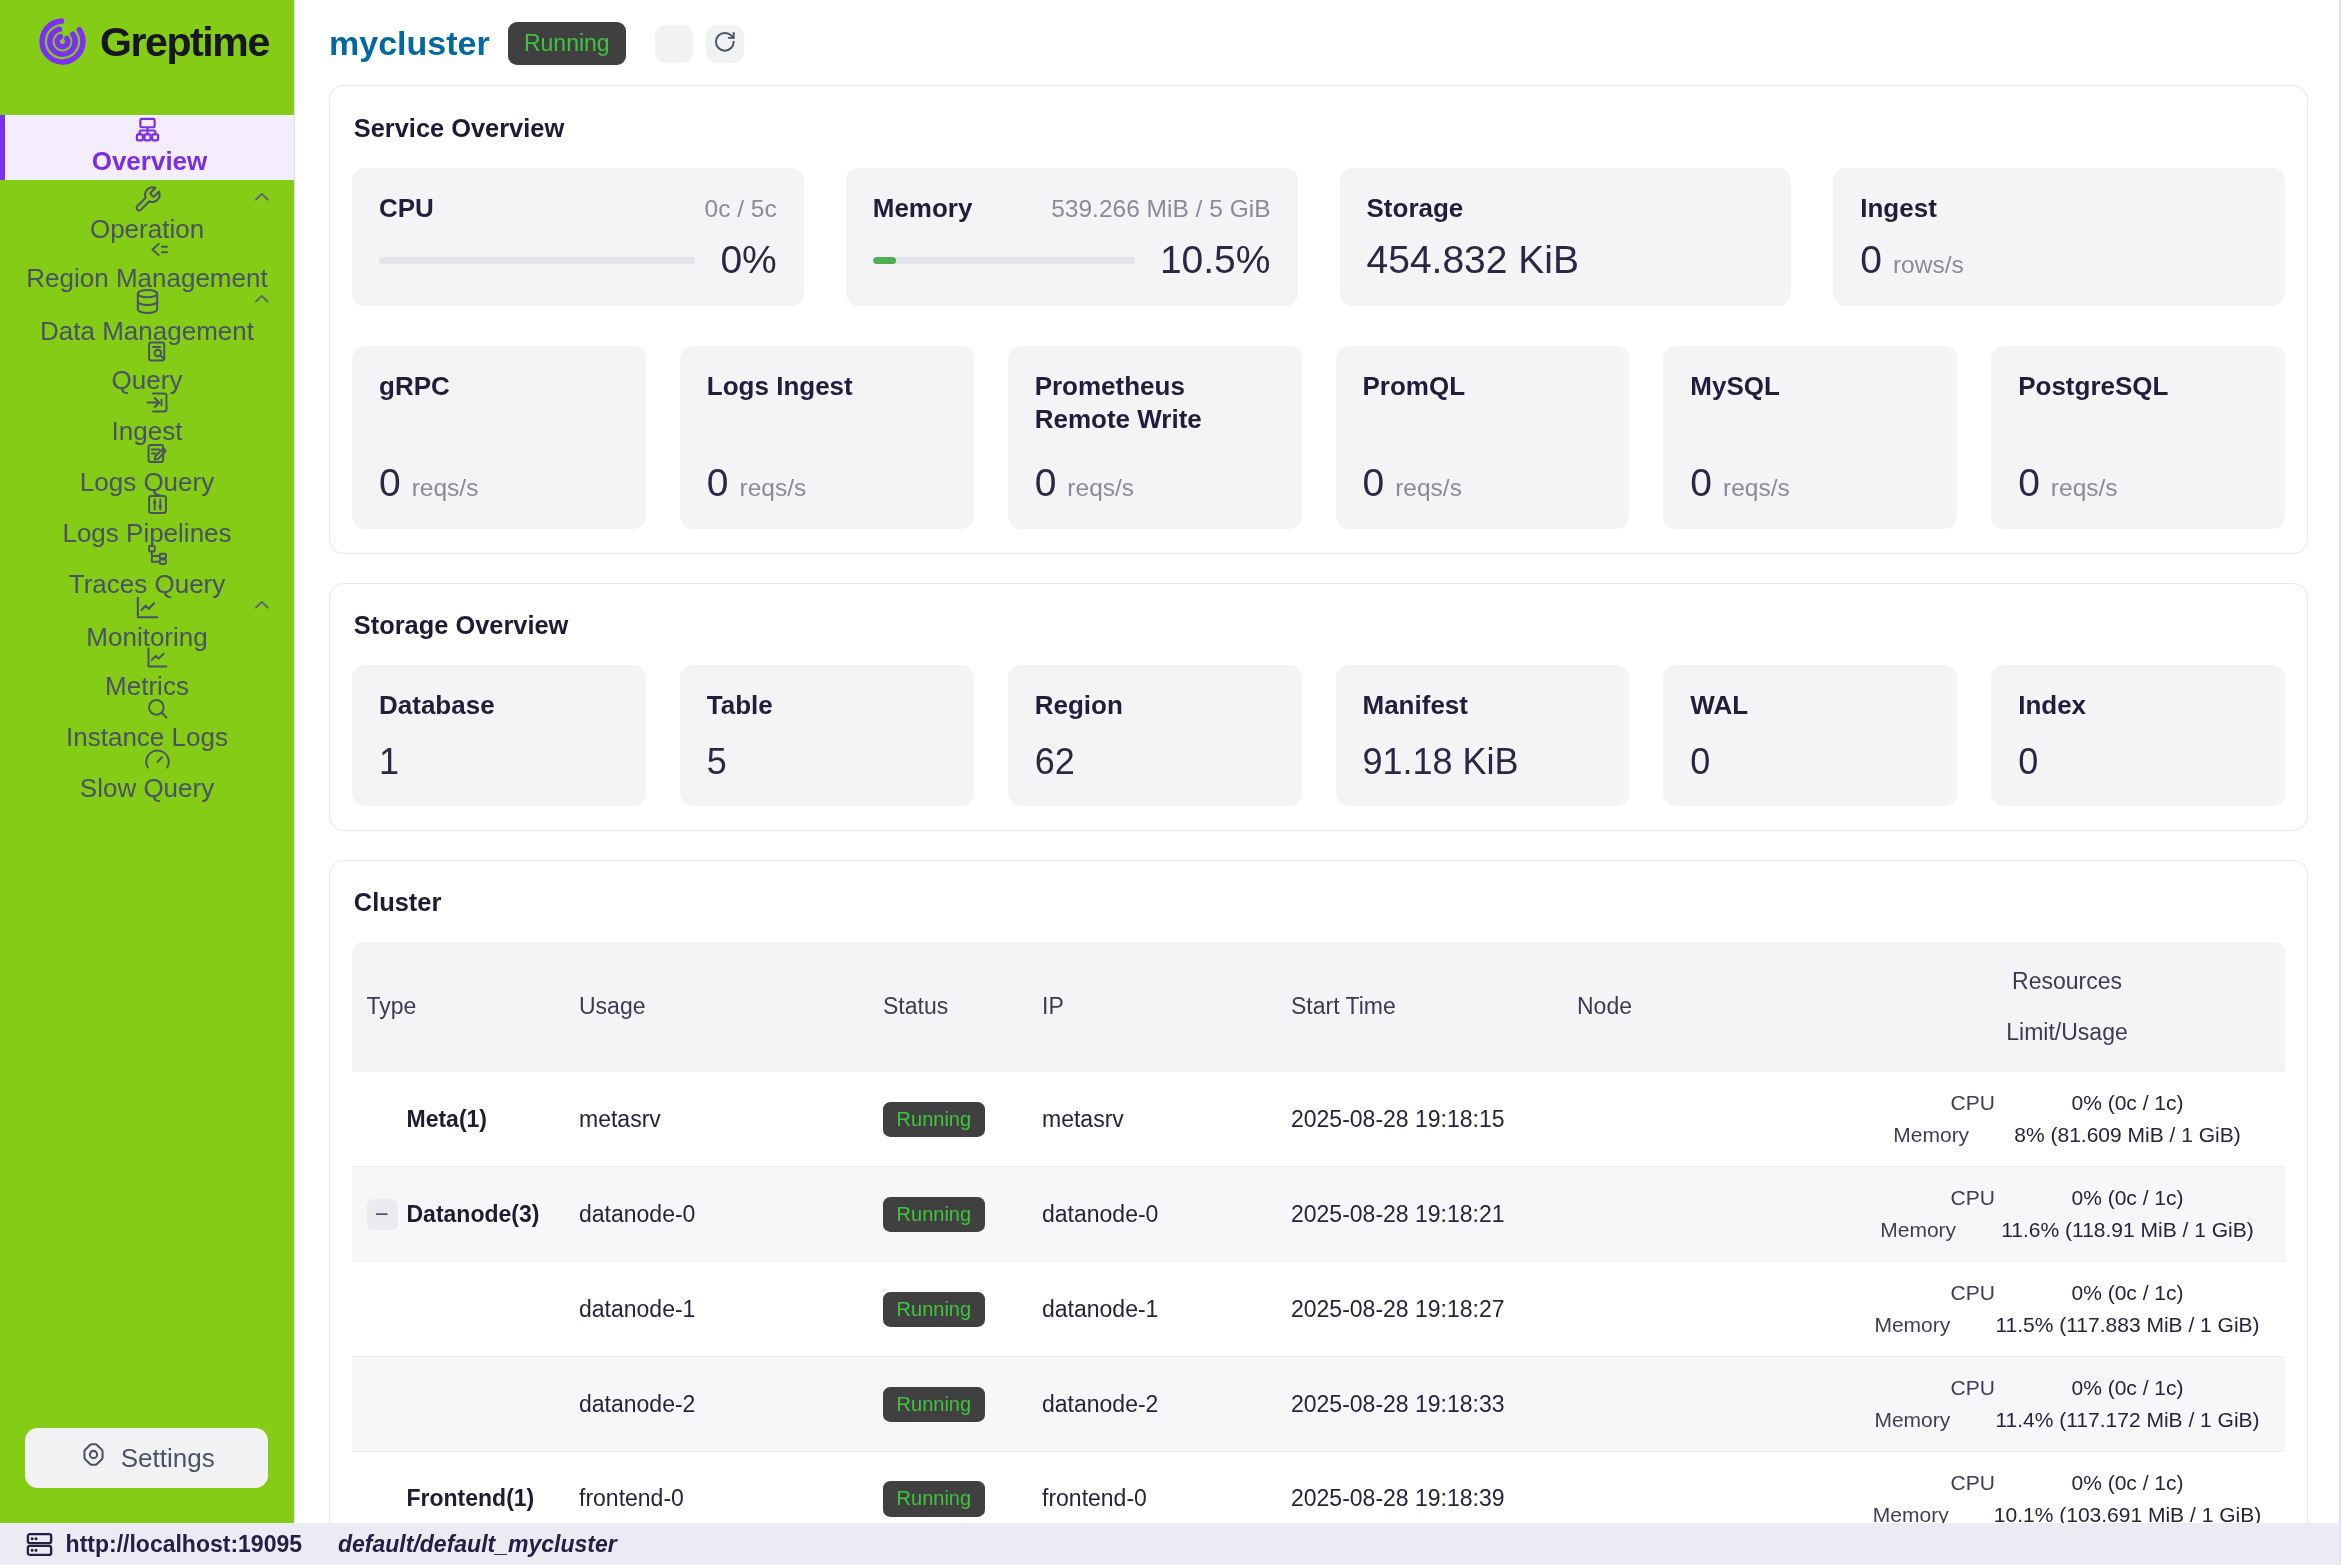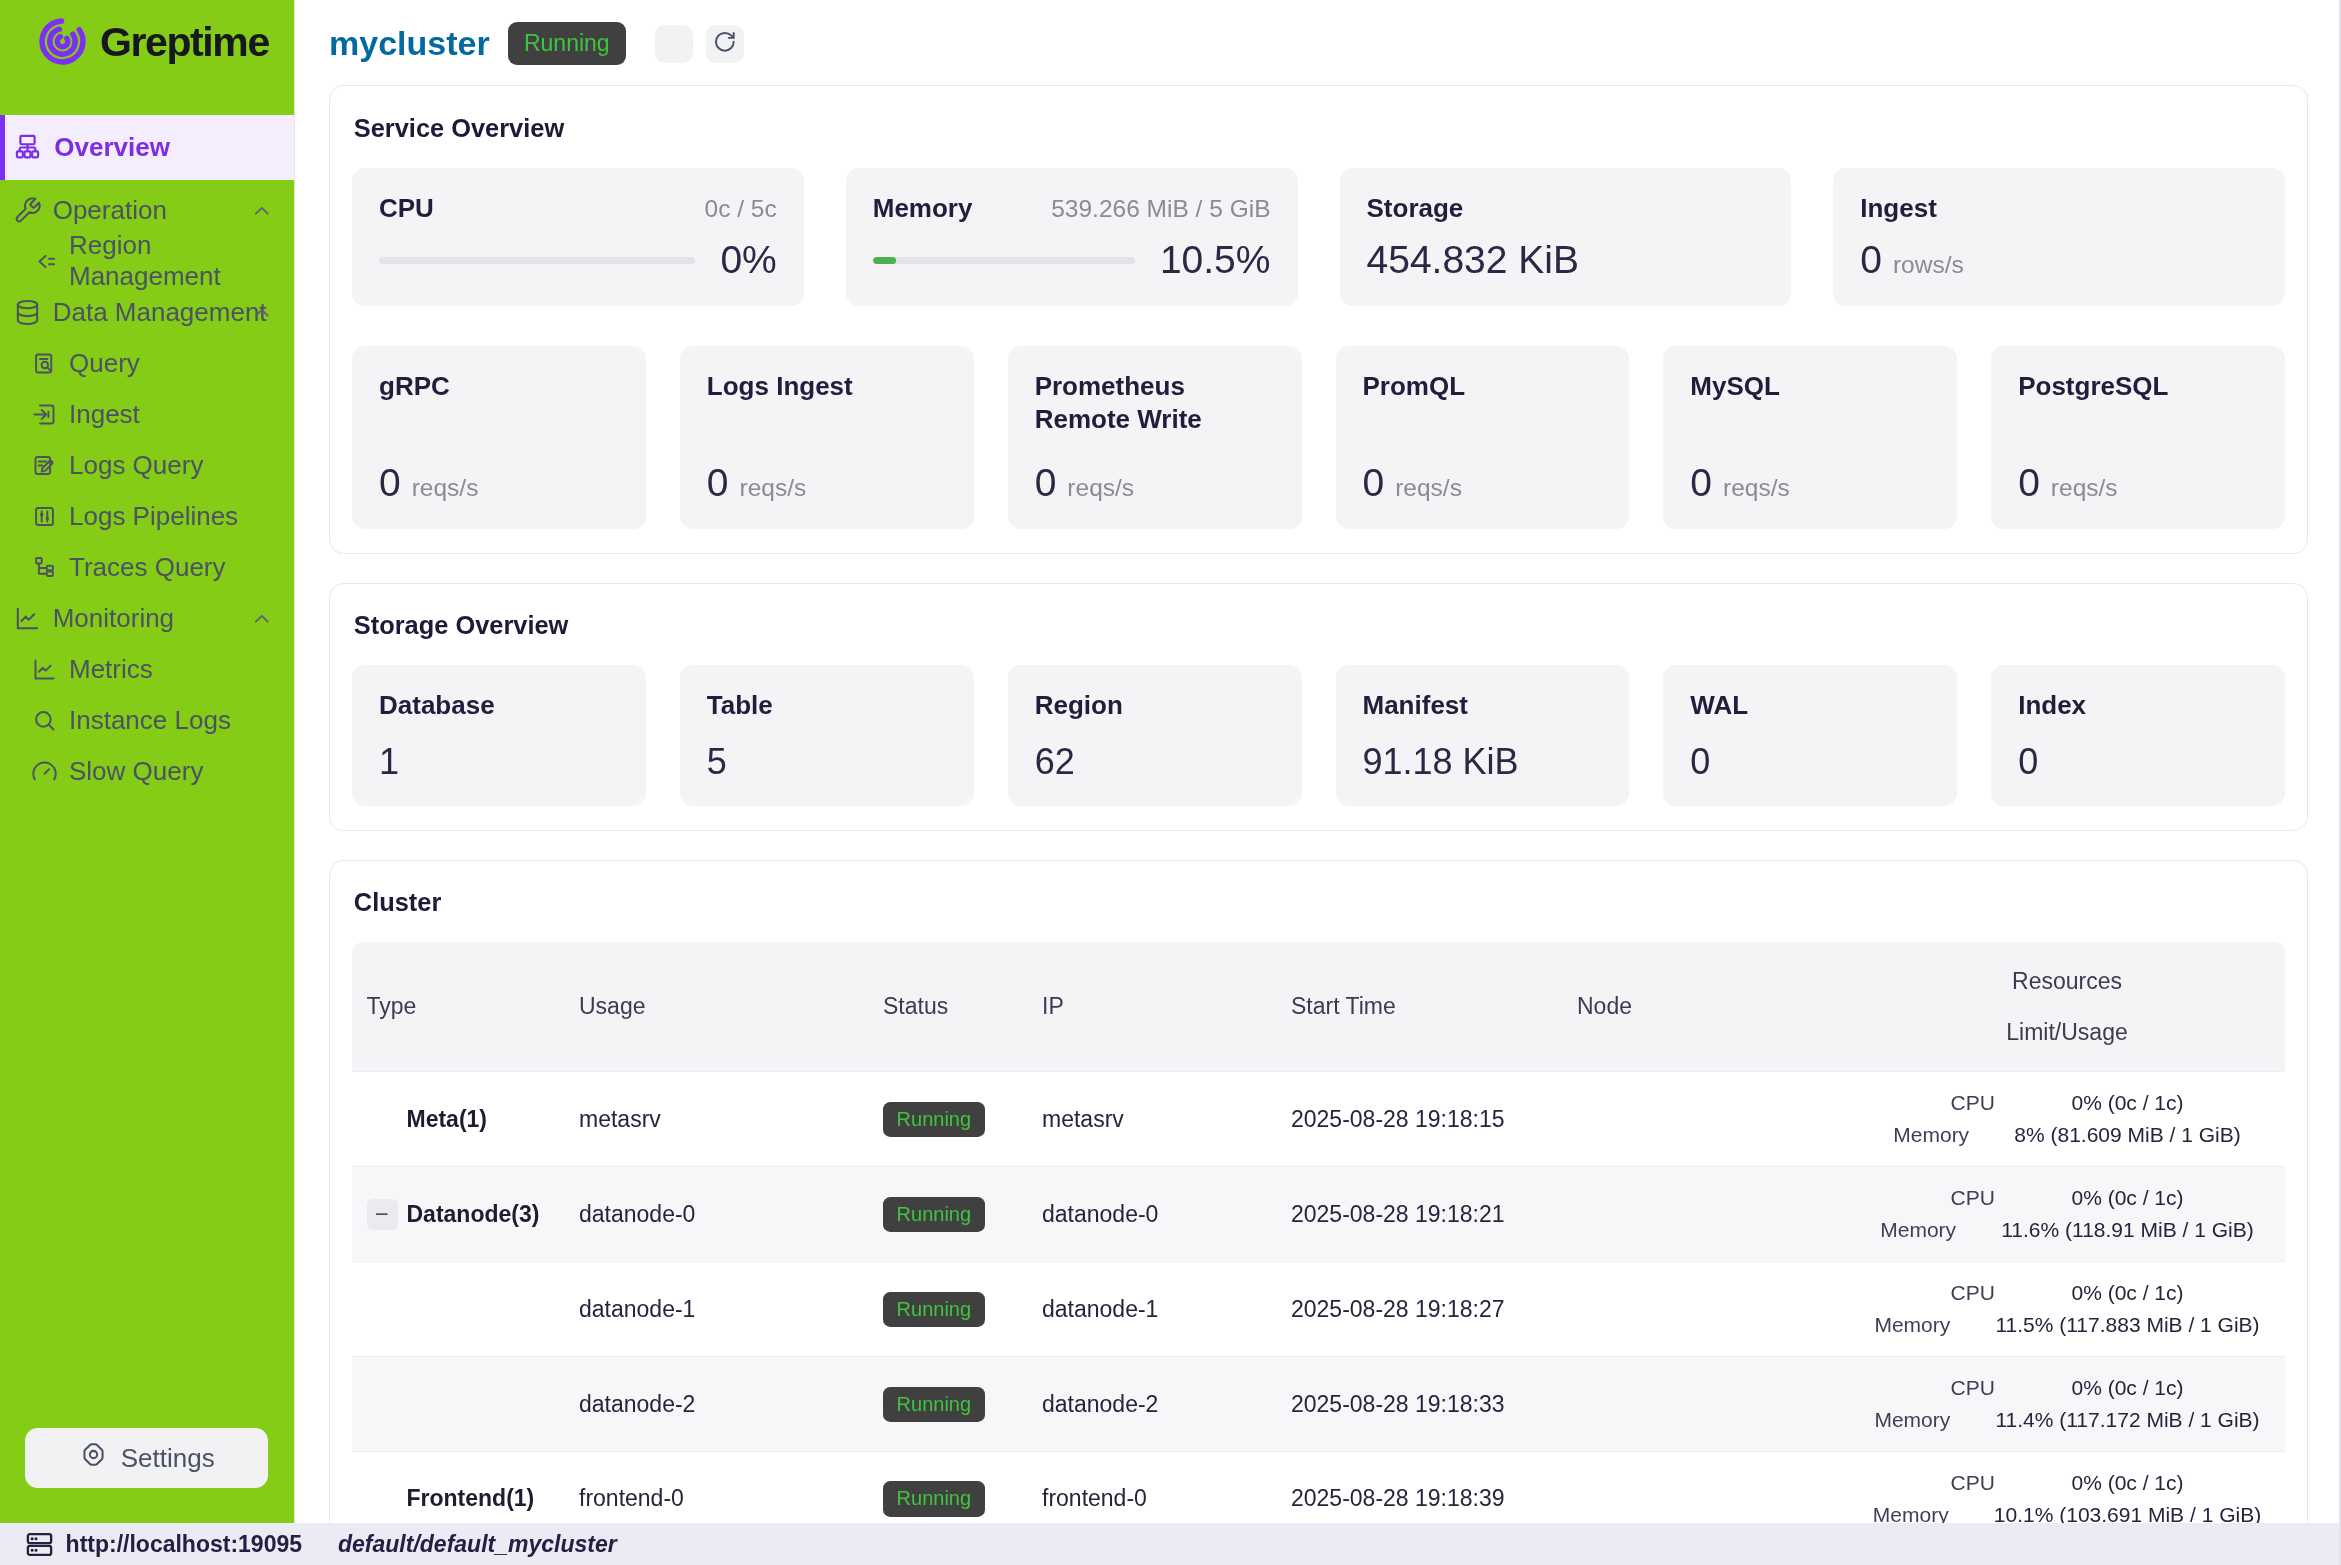--- a/index.html
+++ b/index.html
@@ -10,21 +10,21 @@
   }
   .scroll-edge { position:absolute; top:0; right:0; width:2.7px; height:100%; background:#e2e2ea; z-index:20; }
 
   
   .sidebar { position:fixed; left:0; top:0; width:295px; height:1524px; background:#84cc16;
     border-right:0.9px solid #e4e4ec; z-index:5; }
   .logo { display:flex; align-items:center; gap:11px; padding:14.5px 0 0 36px; }
   .logo-text { font-size:41px; font-weight:700; color:#17171f; letter-spacing:-1.4px; }
   .nav { margin-top:44px; }
   .nav-item { position:relative; display:flex; align-items:center; height:51px;
-    color:#4a5264; font-size:26px; cursor:pointer; }
+    color:#4a5264; font-size:26px; cursor:pointer;flex-direction:column; }
   .nav-item .ni { margin-left:12.7px; margin-right:11px; display:flex; flex:0 0 auto; }
   .nav-item.child .ni { margin-left:31px; }
   .nav-item.active { height:65px; background:#f4edfd; border-left:5.4px solid #7b2ff2;
     color:#7c2ee6; font-weight:600; margin-bottom:5.4px; }
   .nav-item.active .ni { margin-left:7.3px; }
   .chev { position:absolute; right:20px; color:#5a6172; display:flex; }
   .settings-btn { position:absolute; left:25.4px; bottom:36px; width:243px; height:60px;
     background:#f2f2f4; border:none; border-radius:12.7px; display:flex; align-items:center;
     justify-content:center; gap:12.7px; font-size:26px; color:#4a5264; cursor:pointer;
     font-family:inherit; }

